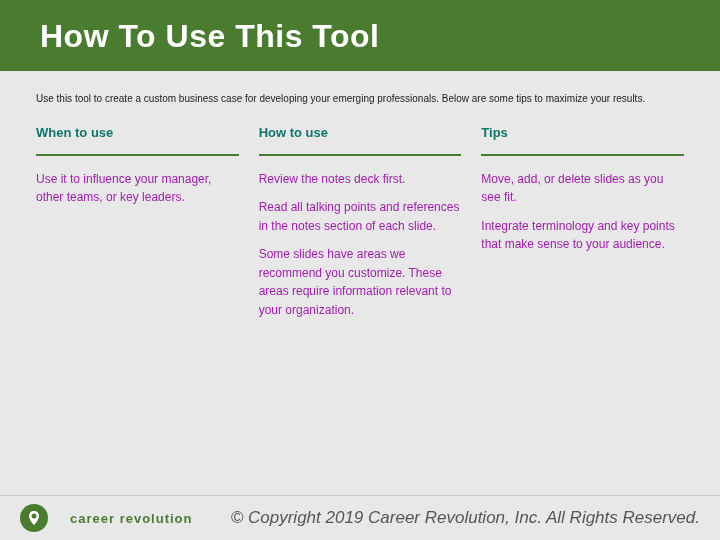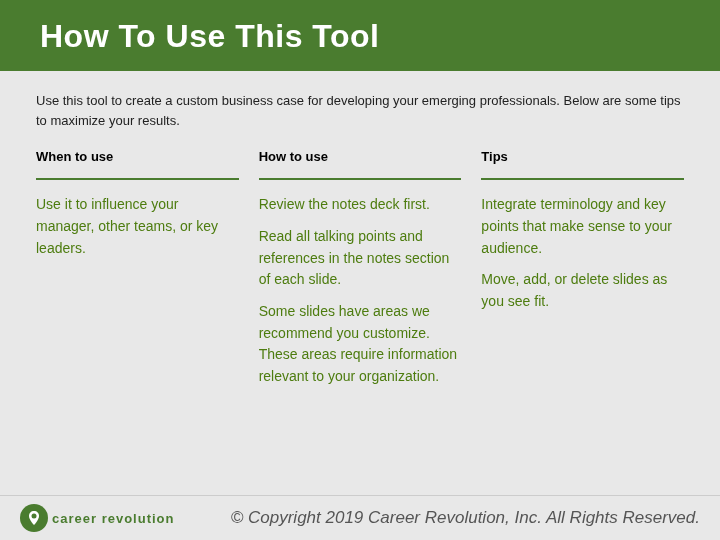--- a/index.html
+++ b/index.html
@@ -19,21 +19,21 @@
       color: #ffffff;
       font-size: 32px;
       font-weight: bold;
       letter-spacing: 0.5px;
     }
     .content-area {
       background: #e8e8e8;
       padding: 20px 36px 10px;
     }
     .intro-text {
-      font-size: 13px;
+      font-size: 10px;
       color: #222;
       line-height: 1.55;
       margin-bottom: 18px;
     }
     .columns-container {
       display: flex;
       gap: 0;
     }
     .column {
       flex: 1;
@@ -41,48 +41,48 @@
     }
     .column:first-child {
       padding-left: 0;
     }
     .column:last-child {
       padding-right: 0;
     }
     .column-header {
       font-size: 13px;
       font-weight: bold;
-      color: #000000;
+      color: #0f766e;
       margin-bottom: 10px;
       padding-bottom: 4px;
     }
     .column-body {
-      font-size: 14px;
-      color: #4d7c0f;
+      font-size: 12px;
+      color: #a21caf;
       line-height: 1.55;
     }
     .column-body p {
       margin-bottom: 10px;
     }
     .footer {
       position: absolute;
       bottom: 0;
       left: 0;
       width: 720px;
       background: #e8e8e8;
       border-top: 1px solid #ccc;
       padding: 8px 20px;
       display: flex;
       align-items: center;
       justify-content: space-between;
     }
     .logo-area {
       display: flex;
       align-items: center;
-      gap: 4px;
+      gap: 22px;
     }
     .logo-circle {
       width: 28px;
       height: 28px;
       border-radius: 50%;
       background: #4a7c2f;
       display: flex;
       align-items: center;
       justify-content: center;
       overflow: hidden;
@@ -137,22 +137,22 @@
         <p>Review the notes deck first.</p>
         <p>Read all talking points and references in the notes section of each slide.</p>
         <p>Some slides have areas we recommend you customize. These areas require information relevant to your organization.</p>
       </div>
     </div>
 
     <div class="column">
       <div class="column-header">Tips</div>
       <div class="divider"></div>
       <div class="column-body">
+        <p>Move, add, or delete slides as you see fit.</p>
         <p>Integrate terminology and key points that make sense to your audience.</p>
-        <p>Move, add, or delete slides as you see fit.</p>
       </div>
     </div>
   </div>
 </div>
 
 <div class="footer">
   <div class="logo-area">
     <div class="logo-circle">
       <svg viewBox="0 0 20 20" xmlns="http://www.w3.org/2000/svg">
         <circle cx="10" cy="10" r="9" fill="#4a7c2f"></circle>

